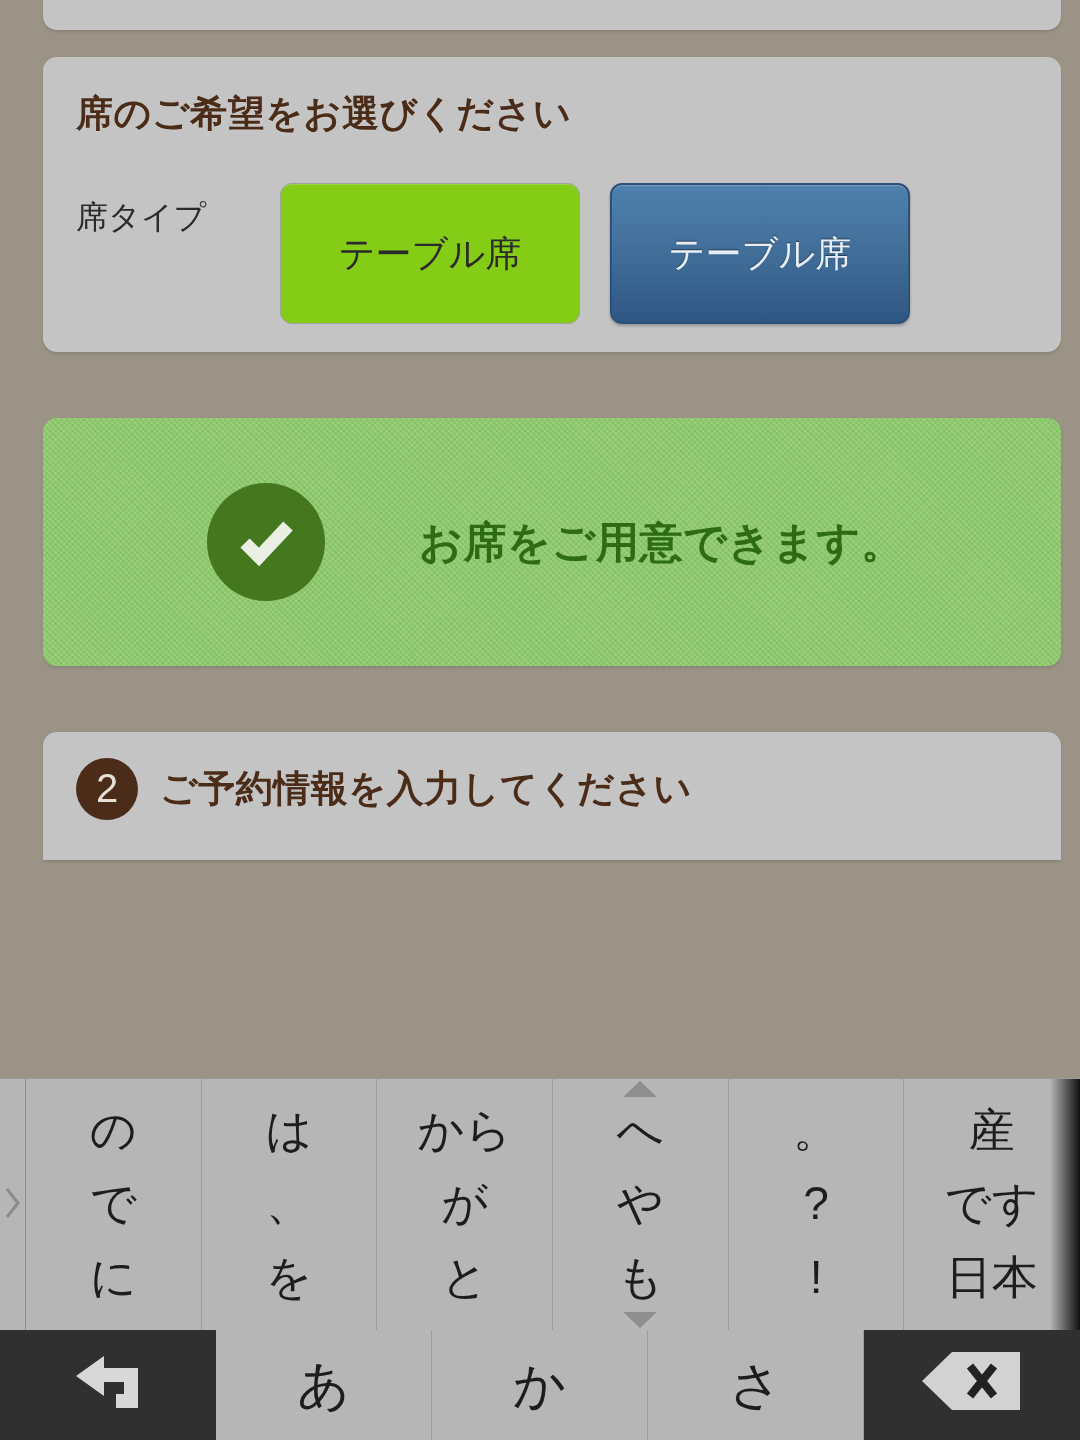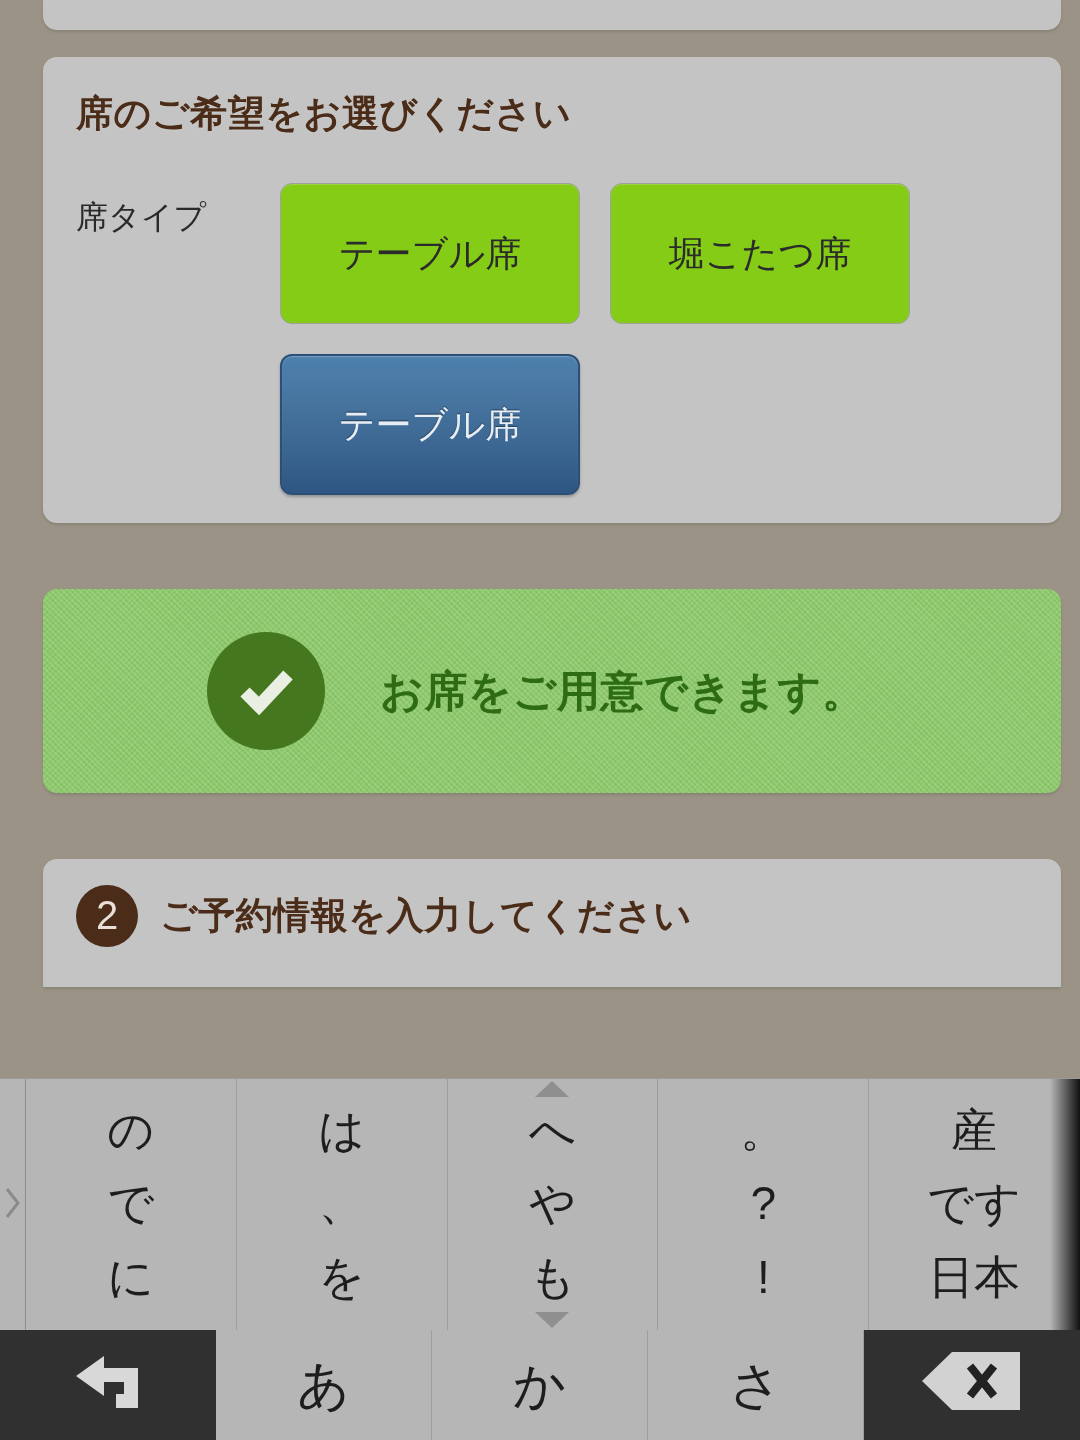--- a/index.html
+++ b/index.html
@@ -102,29 +102,30 @@
     background: linear-gradient(to bottom, #4e80ad 0%, #46749f 35%, #3a6590 70%, #2e5682 100%);
     color: #e6edf4;
     border: 2px solid #2b4f76;
     text-shadow: 0 -1px 1px rgba(0,0,0,0.45);
     box-shadow: inset 0 1px 1px rgba(255,255,255,0.25), 0 2px 3px rgba(0,0,0,0.25);
   }
 
   
   .banner {
     margin: 66px 31px 0 31px;
-    height: 204px;
+    height: 248px;
     border-radius: 14px;
     background-color: #8cc96a;
     background-image:
       repeating-linear-gradient(45deg, rgba(255,255,255,0.12) 0 2px, rgba(0,0,0,0) 2px 4px),
       repeating-linear-gradient(-45deg, rgba(0,0,0,0.045) 0 2px, rgba(0,0,0,0) 2px 4px);
     display: flex;
     align-items: center;
     box-shadow: 0 2px 3px rgba(0,0,0,0.12);
+    gap: 39px;
   }
 
   .banner-icon {
     width: 118px;
     height: 118px;
     border-radius: 50%;
     background: #44771e;
     margin-left: 164px;
     flex: 0 0 118px;
     display: flex;
@@ -285,21 +286,20 @@
   <div class="card card-partial"></div>
 
   <div class="card card-seat">
     <div class="card-title">席のご希望をお選びください</div>
 
     <div class="field-row">
       <div class="field-label">席タイプ</div>
 
       <div class="choice-wrap">
         <div class="choice-btn unselected">テーブル席</div>
-        <div class="choice-btn unselected">堀こたつ席</div>
         <div class="choice-btn selected">テーブル席</div>
       </div>
     </div>
   </div>
 
   <div class="banner">
     <div class="banner-icon">
       <svg width="74" height="74" viewBox="0 0 74 74" aria-hidden="true">
         <path d="M16 38 L30 52 L59 21" fill="none" stroke="#e9efe2" stroke-width="13" stroke-linecap="butt" stroke-linejoin="miter"></path>
       </svg>
@@ -331,20 +331,25 @@
       <span class="s">で</span>
       <span class="s">に</span>
     </div>
 
     <div class="suggest-col">
       <span class="s">は</span>
       <span class="s">、</span>
       <span class="s">を</span>
     </div>
 
+    <div class="suggest-col">
+      <span class="s">から</span>
+      <span class="s">が</span>
+      <span class="s">と</span>
+    </div>
 
     <div class="suggest-col">
       <span class="arrow-up"></span>
       <span class="s">へ</span>
       <span class="s">や</span>
       <span class="s">も</span>
       <span class="arrow-down"></span>
     </div>
 
     <div class="suggest-col">

